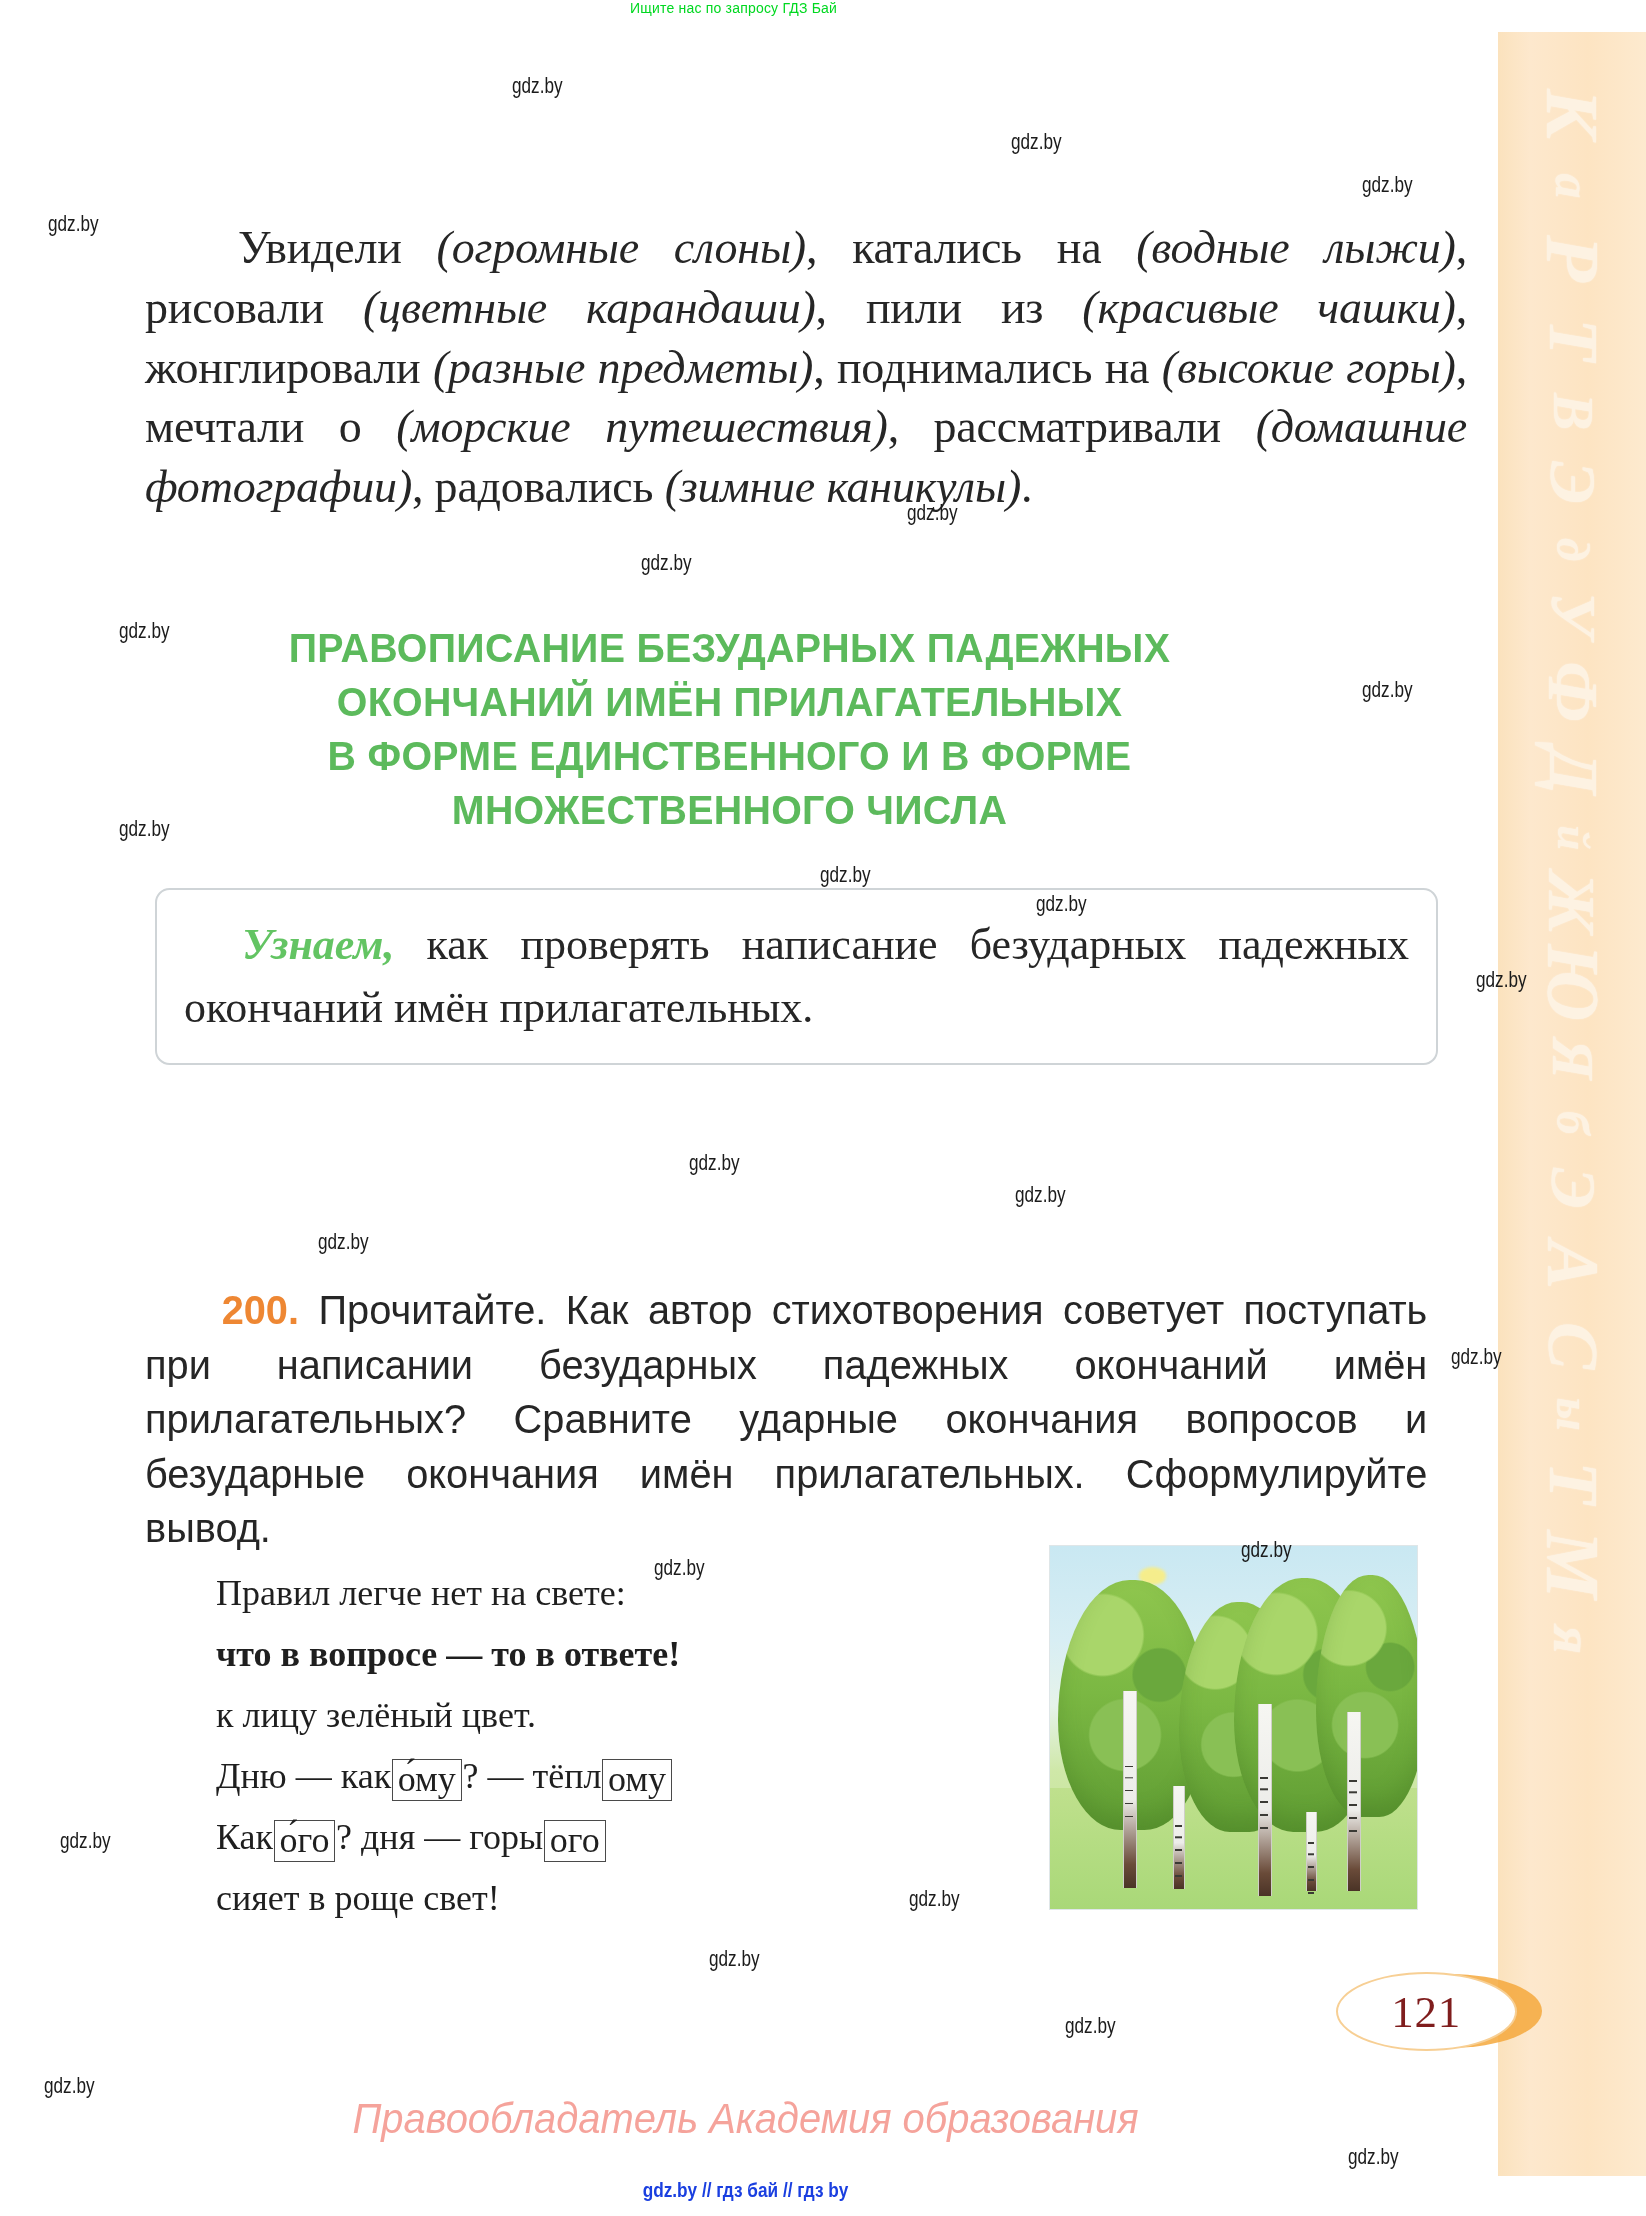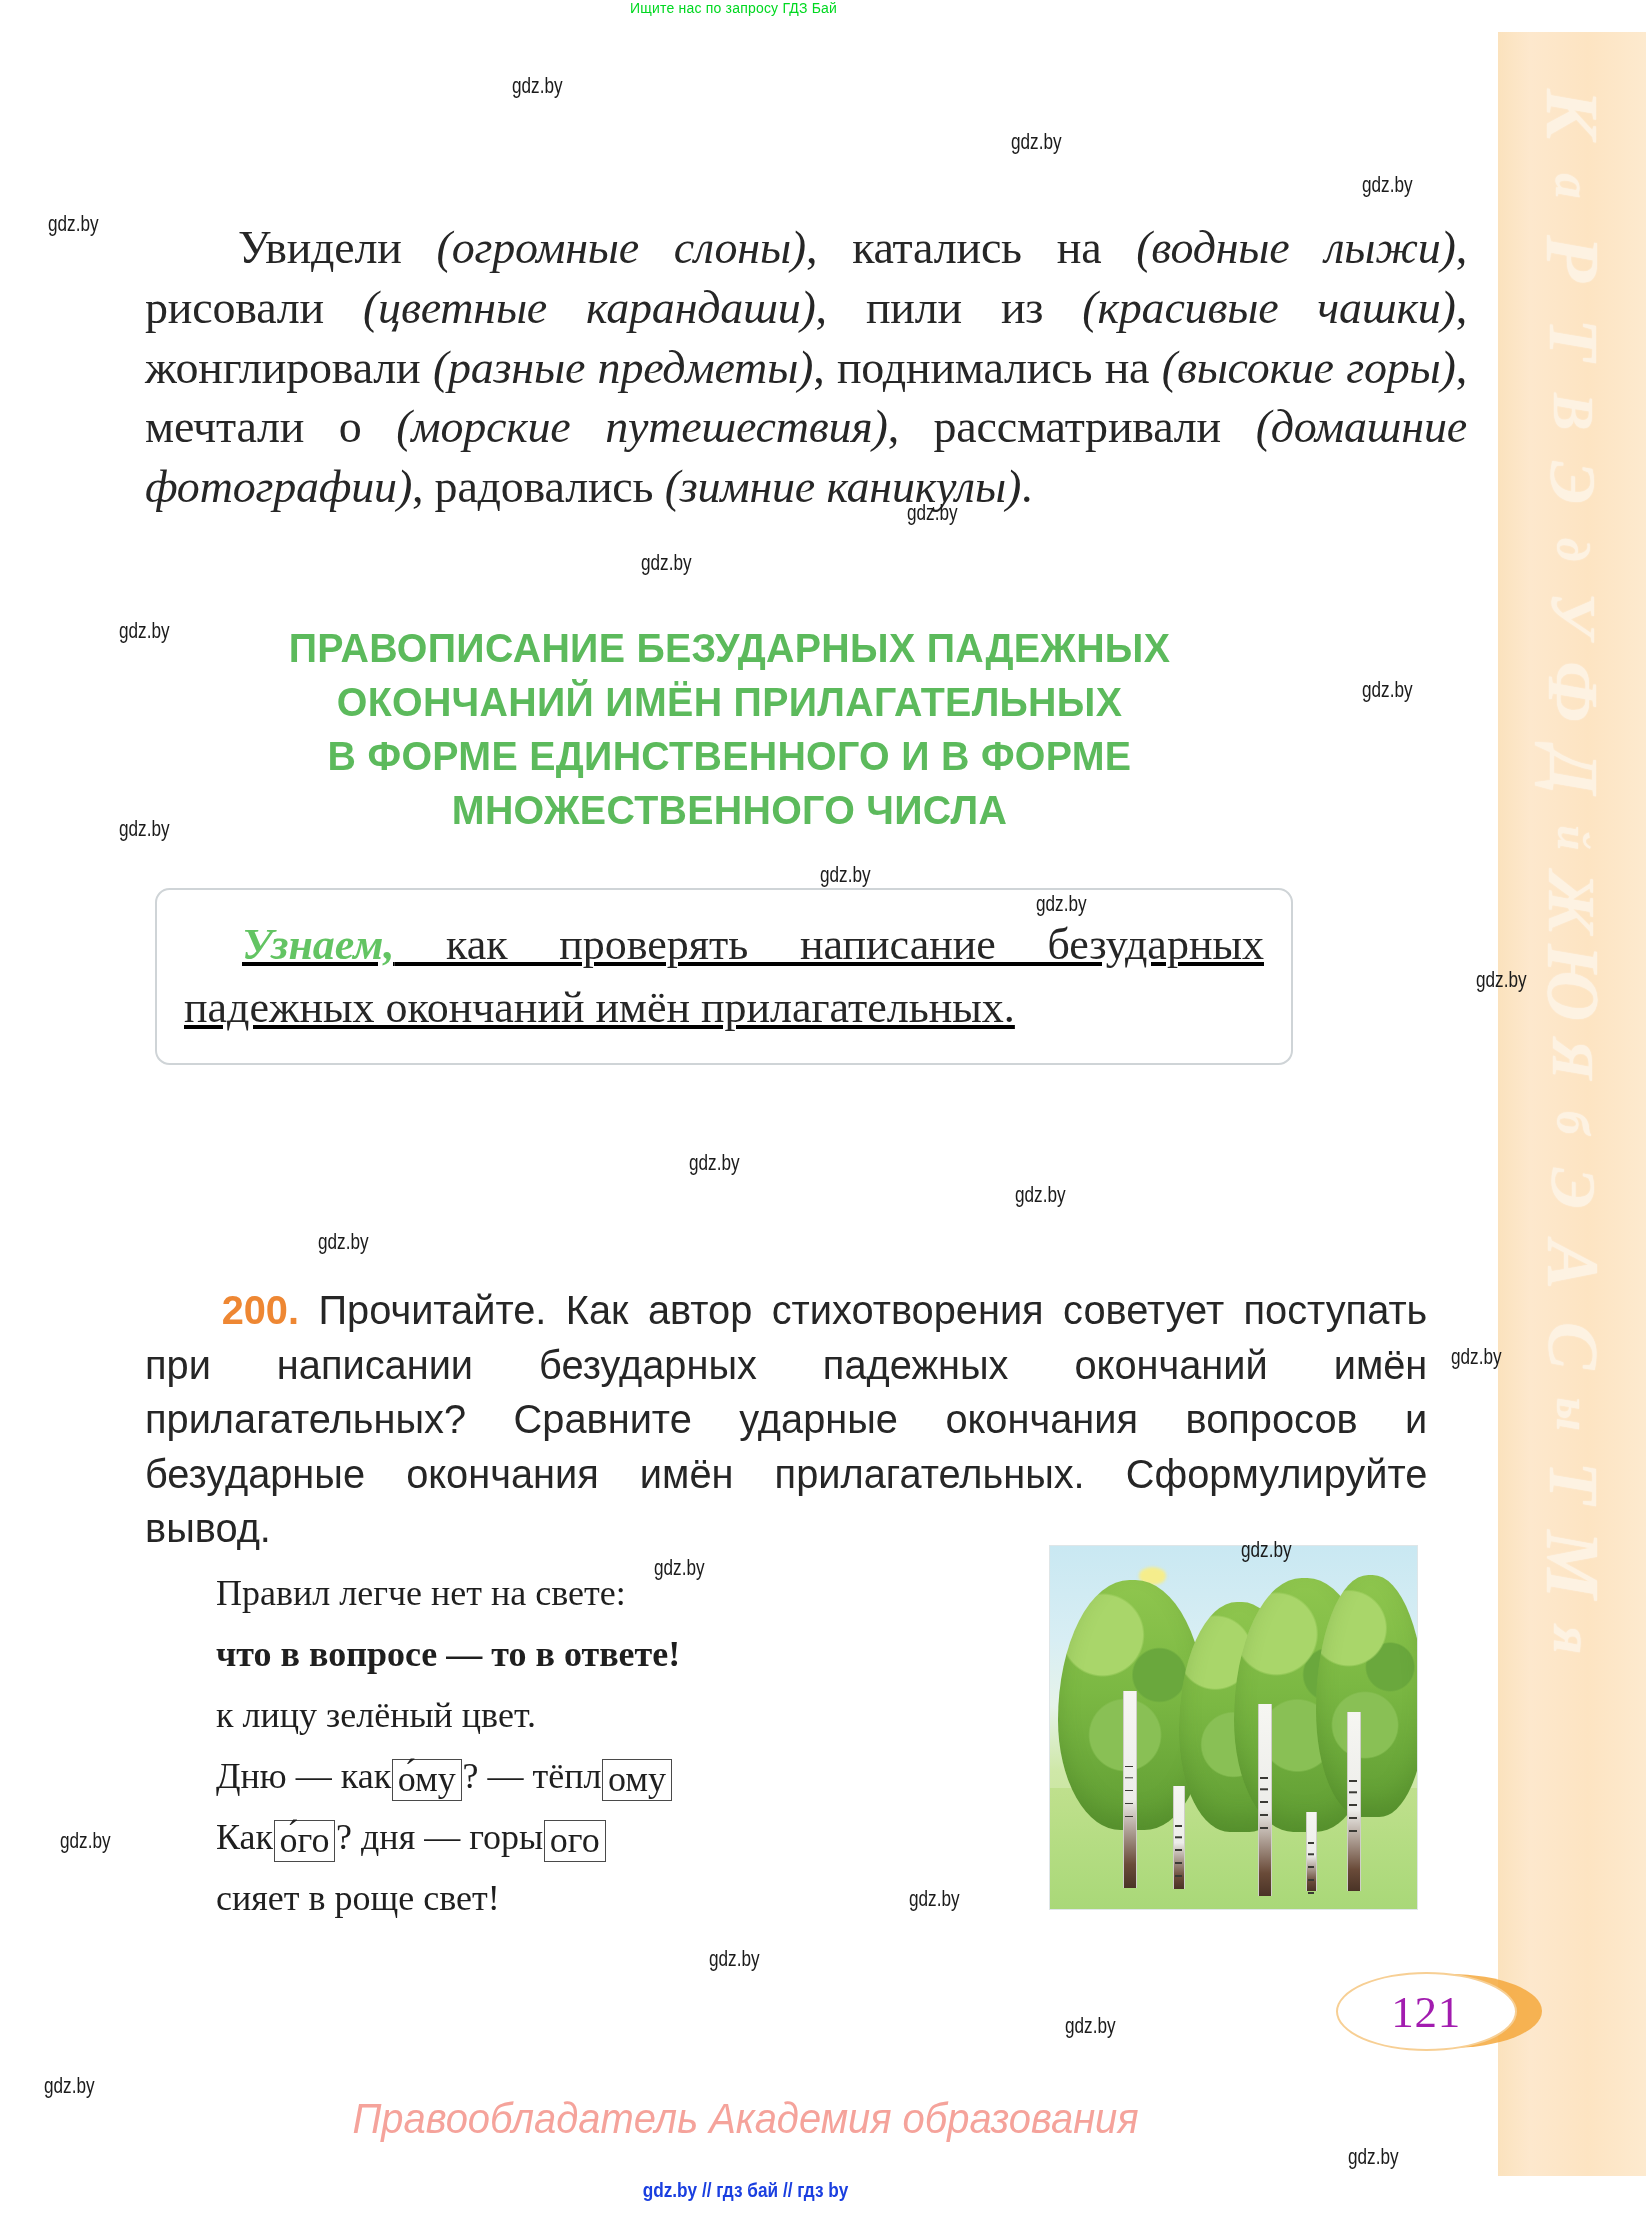--- a/index.html
+++ b/index.html
@@ -116,27 +116,26 @@
     letter-spacing: 0.3px;
     transform: scaleX(.96);
     transform-origin: center top;
   }
 
   
   .goal-box {
     position: absolute;
     left: 147px;
     top: 888px;
-    width: 1138px;
+    width: 1283px;
     box-sizing: border-box;
     border: 2.4px solid #cfd4d7;
     border-radius: 14.5px;
     padding: 22.6px 27px 24px 27px;
     background: #ffffff;
-    text-decoration: underline;
   }
   .goal-box p {
     margin: 0;
     font-family: "Liberation Serif", serif;
     font-size: 44px;
     line-height: 1.44;
     color: #262626;
     text-align: justify;
     text-indent: 58px;
   }
@@ -260,21 +259,21 @@
     left: 1.6px; top: 3.2px;
     width: 177px; height: 75px;
     border-radius: 50%;
     background: #ffffff;
     border: 2.4px solid #f7cf94;
     display: flex;
     align-items: center;
     justify-content: center;
     font-family: "Liberation Serif", serif;
     font-size: 45px;
-    color: #a21caf;
+    color: #7f1d1d;
     letter-spacing: 0.8px;
   }
 
   
   .copyright {
     position: absolute;
     left: 0;
     top: 2095px;
     width: 1475px;
     text-align: center;

